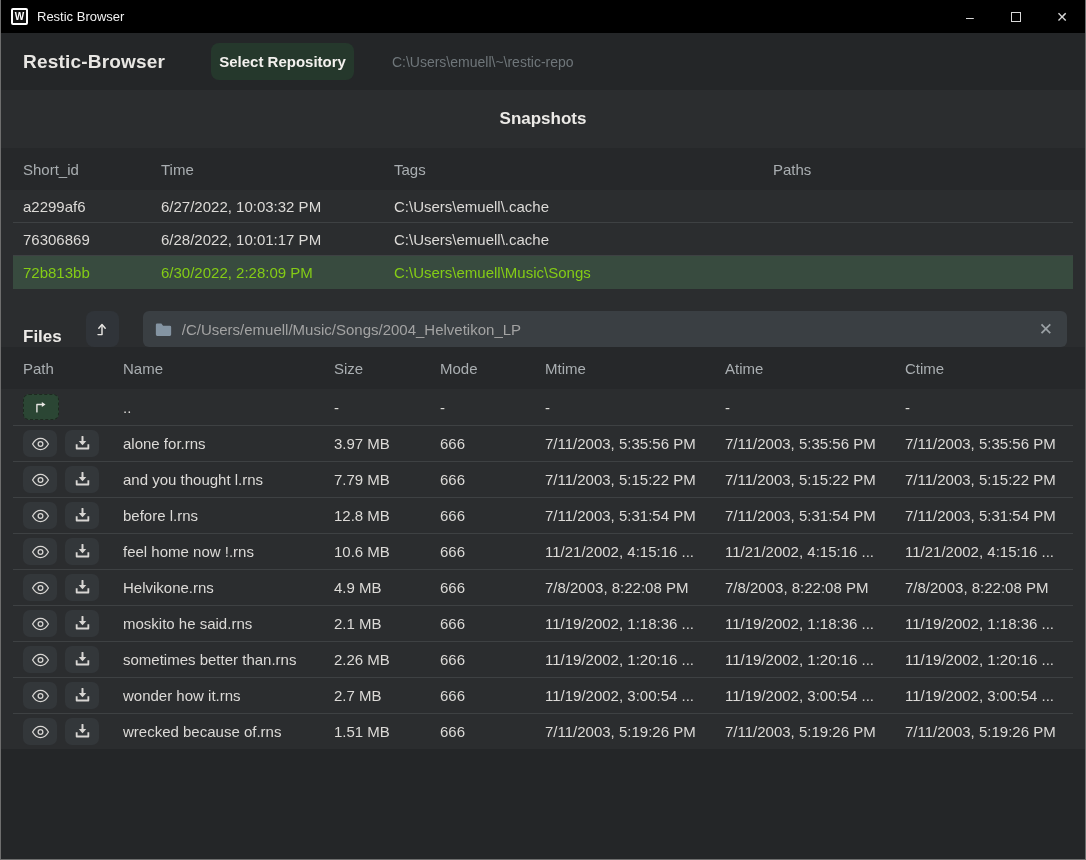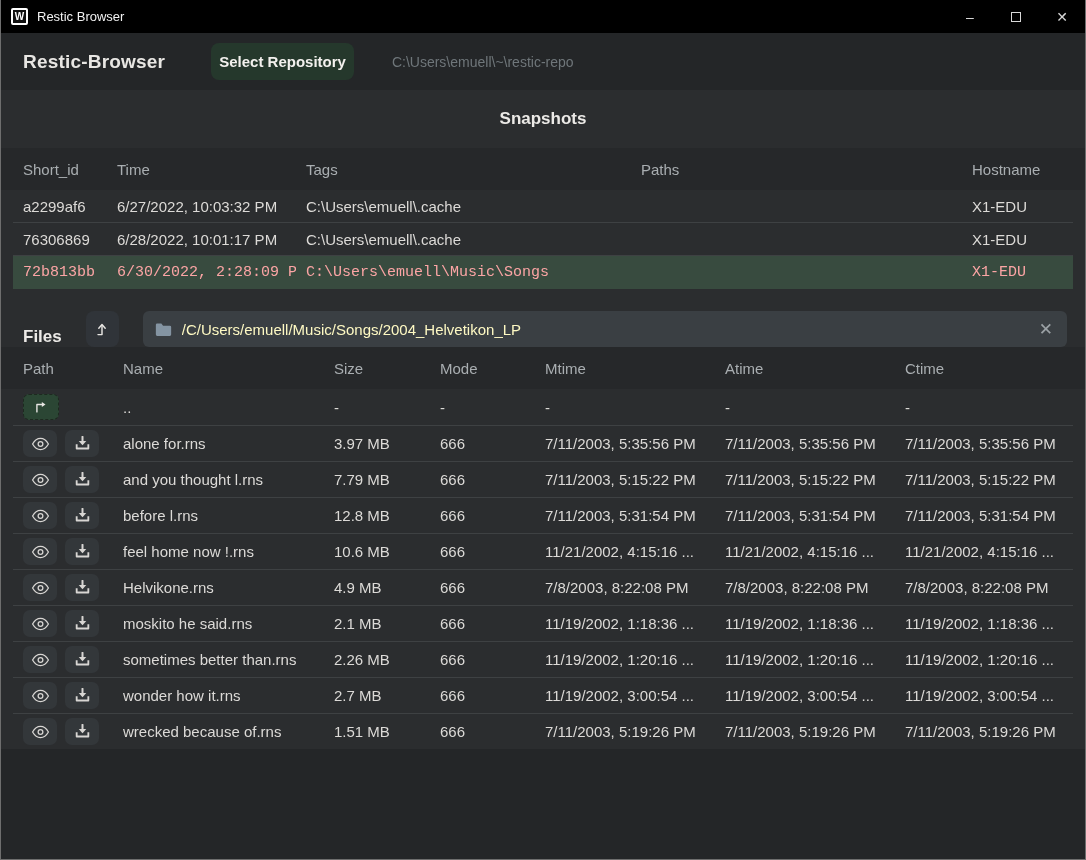--- a/index.html
+++ b/index.html
@@ -57,29 +57,29 @@
   .section-title { font-size:17px; font-weight:bold; color:#eceae7; }
   .colheader {
     height:42px; background:var(--table-header-bg,#26282a);
     display:flex; align-items:center;
   }
   .content-pad { padding:0 12px; width:100%; }
   .hcell {
     font-size:15px; color:var(--text-muted,#a9aeb1);
     padding-left:10px; cursor:default; overflow:hidden; white-space:nowrap;
   }
-  .grid-snap { display:grid; grid-template-columns:94px 189px 335px 331px 1fr; align-items:center; }
+  .grid-snap { display:grid; grid-template-columns:94px 189px 335px 331px 1fr; align-items:center;gap:44px; }
   .grid-file { display:grid; grid-template-columns:100px 211px 106px 105px 180px 180px 1fr; align-items:center; }
   .rows-wrap { background:var(--band-bg,#2b2d2f); padding:0 12px; }
   .snap-row {
     height:33px; border-bottom:1px solid var(--row-separator,#3e4143);
     font-size:15px; color:#dcdad7; cursor:default;
   }
   .snap-row:last-child { border-bottom:none; }
-  .snap-row.selected { background:var(--selected-row-bg,#384b3f); color:#fca5a5;font-family:Liberation Mono, monospace; }
+  .snap-row.selected { background:var(--selected-row-bg,#384b3f); color:#84cc16; }
   .cell { padding-left:10px; overflow:hidden; white-space:nowrap; }
   .file-row {
     height:36px; border-top:1px solid var(--row-separator,#3e4143);
     font-size:15px; color:#dcdad7; cursor:default;
   }
   .file-row:first-child { border-top:none; }
   .path-cell { display:flex; align-items:center; gap:8px; padding-left:10px; }
   .icon-btn {
     width:34px; height:27px; border:none; border-radius:7px;
     background:var(--icon-button-bg,#33373a);
@@ -97,21 +97,21 @@
   .level-up-btn {
     width:33px; height:36px; border:none; border-radius:8px;
     background:#303439; display:flex; align-items:center; justify-content:center; cursor:pointer;
   }
   .path-input-wrap {
     flex:1; height:36px; background:var(--input-bg,#3a3f43);
     border-radius:6px; display:flex; align-items:center; padding:0 12px; gap:10px;
   }
   .path-input {
     flex:1; background:transparent; border:none; outline:none;
-    color:#fef9c3; font-size:15px; font-family:inherit;
+    color:#a3a3a3; font-size:15px; font-family:inherit;
   }
   .clear-btn {
     background:none; border:none; color:#9ba1a5; font-size:17px;
     cursor:pointer; line-height:1; padding:0 2px; font-family:inherit;
   }
   .files-section { flex:1 1 auto; display:flex; flex-direction:column; min-height:0; }
   .files-rows { flex:0 0 auto; }
   .filler { flex:1 1 auto; background:var(--window-bg,#242628); }
 </style>
 </head>

